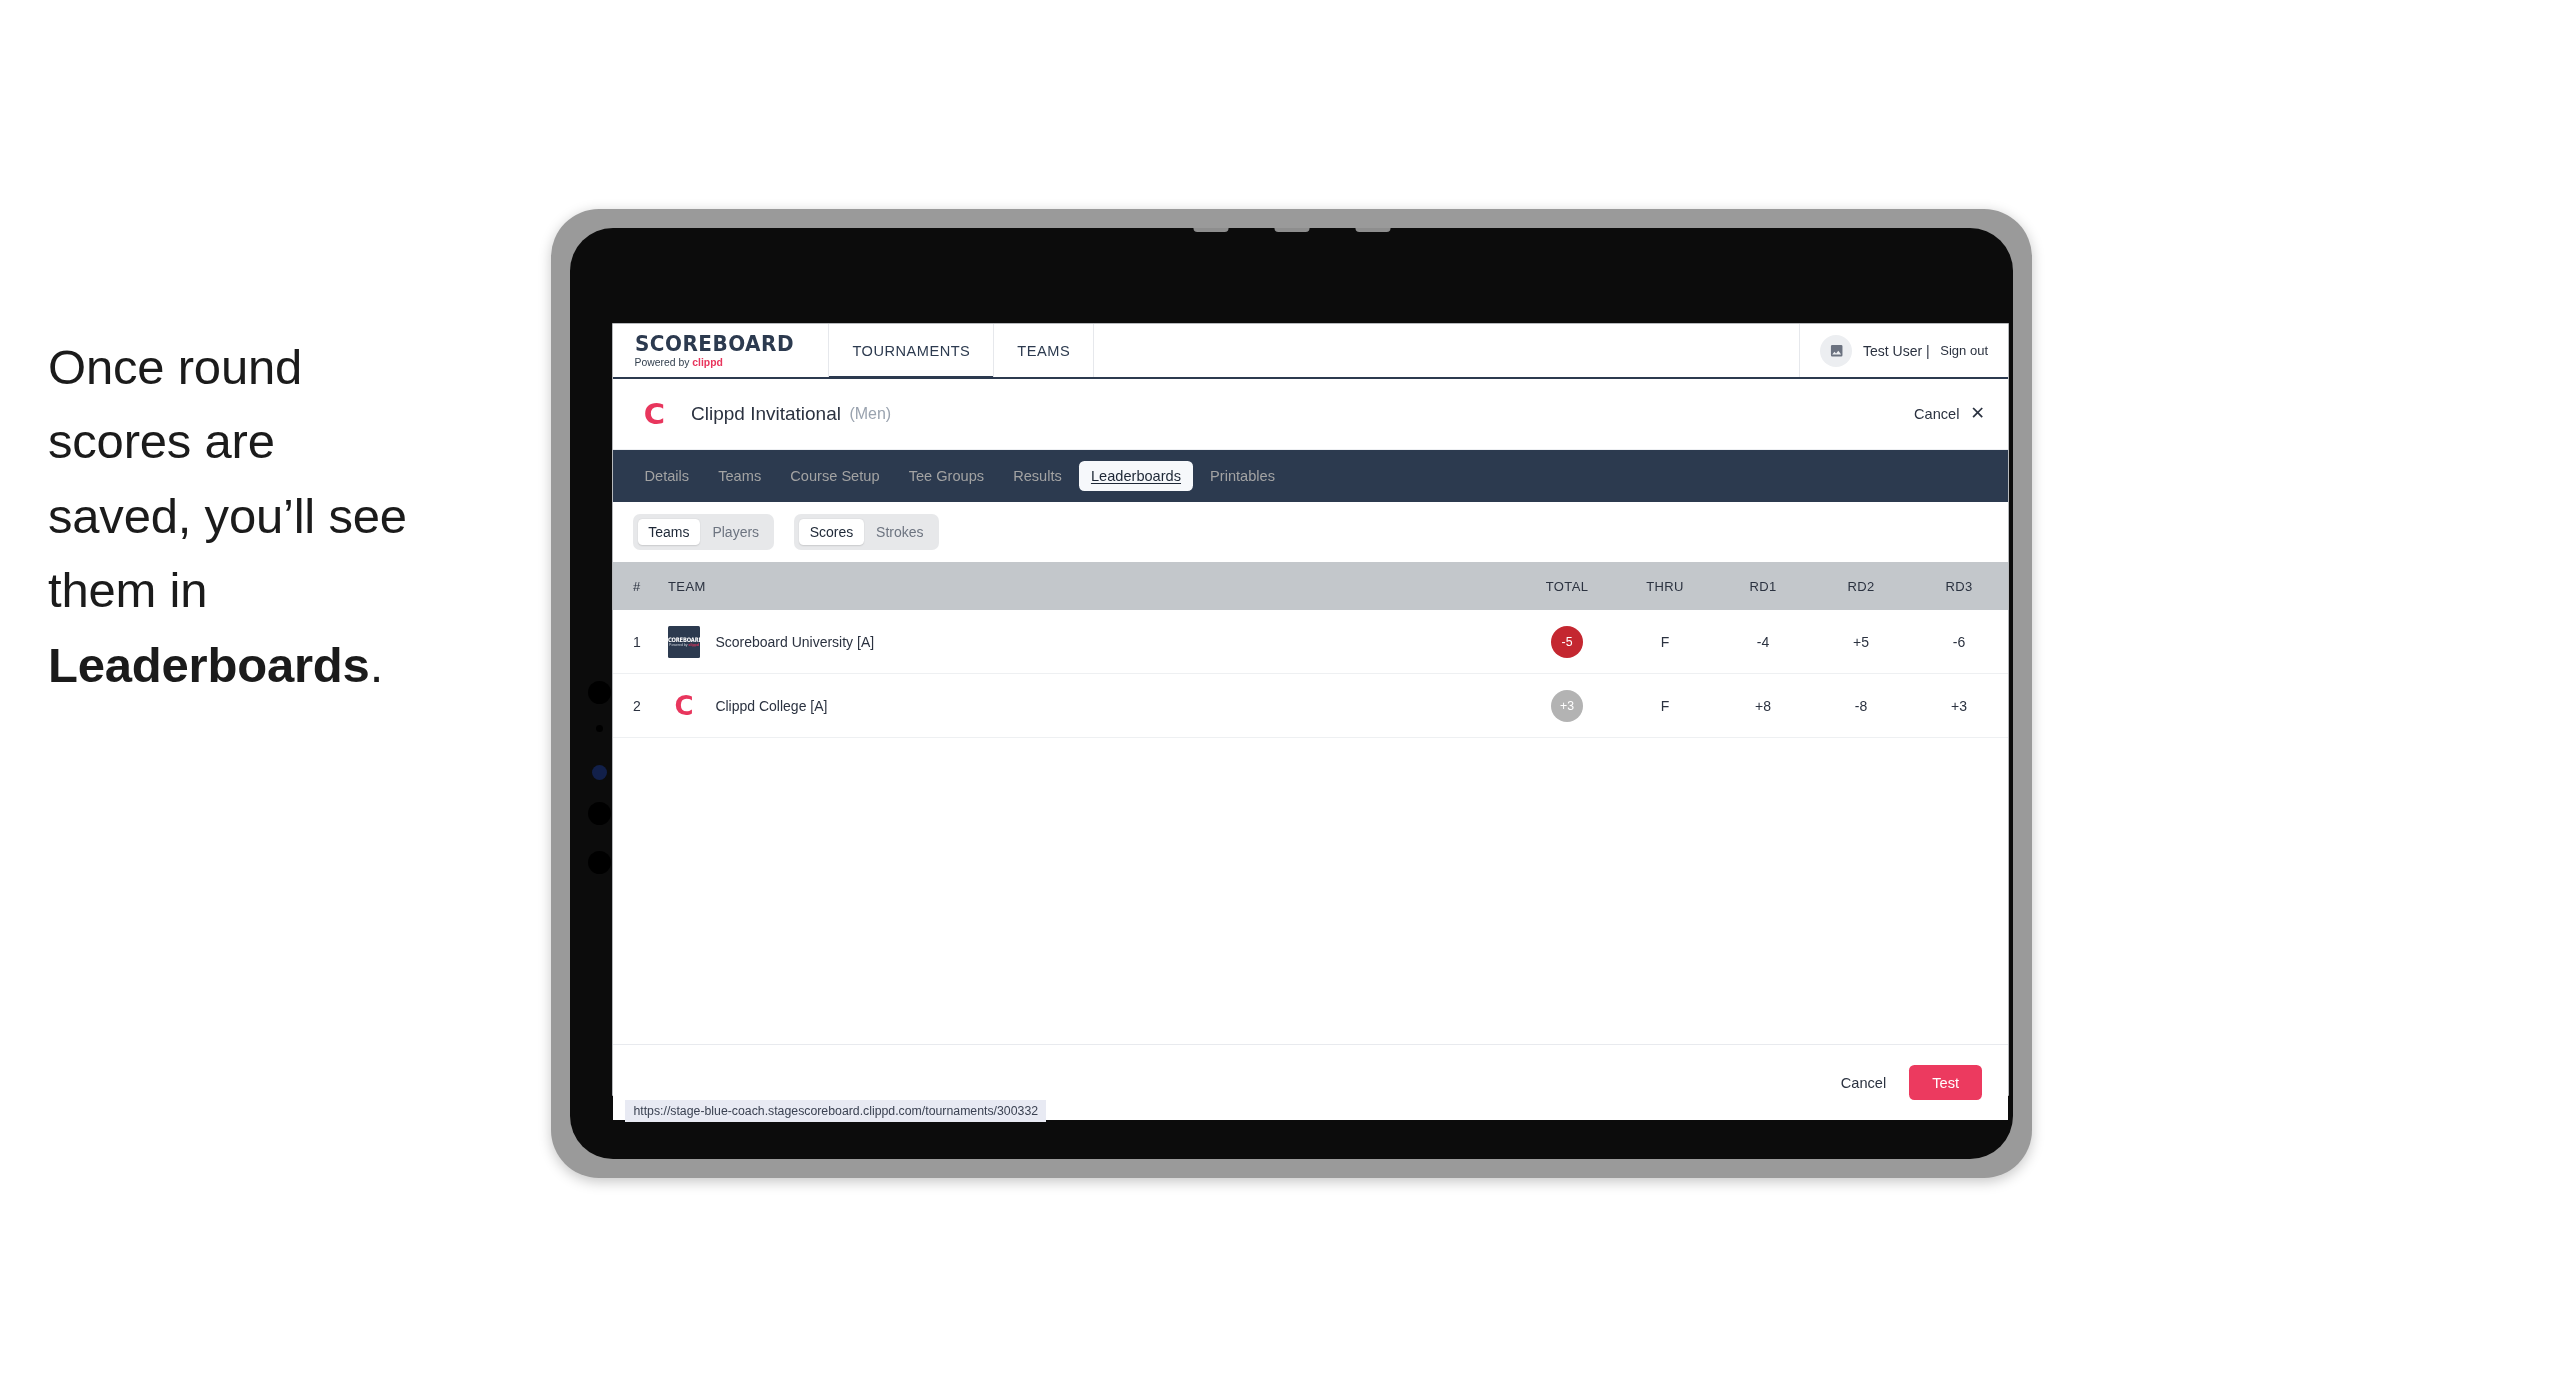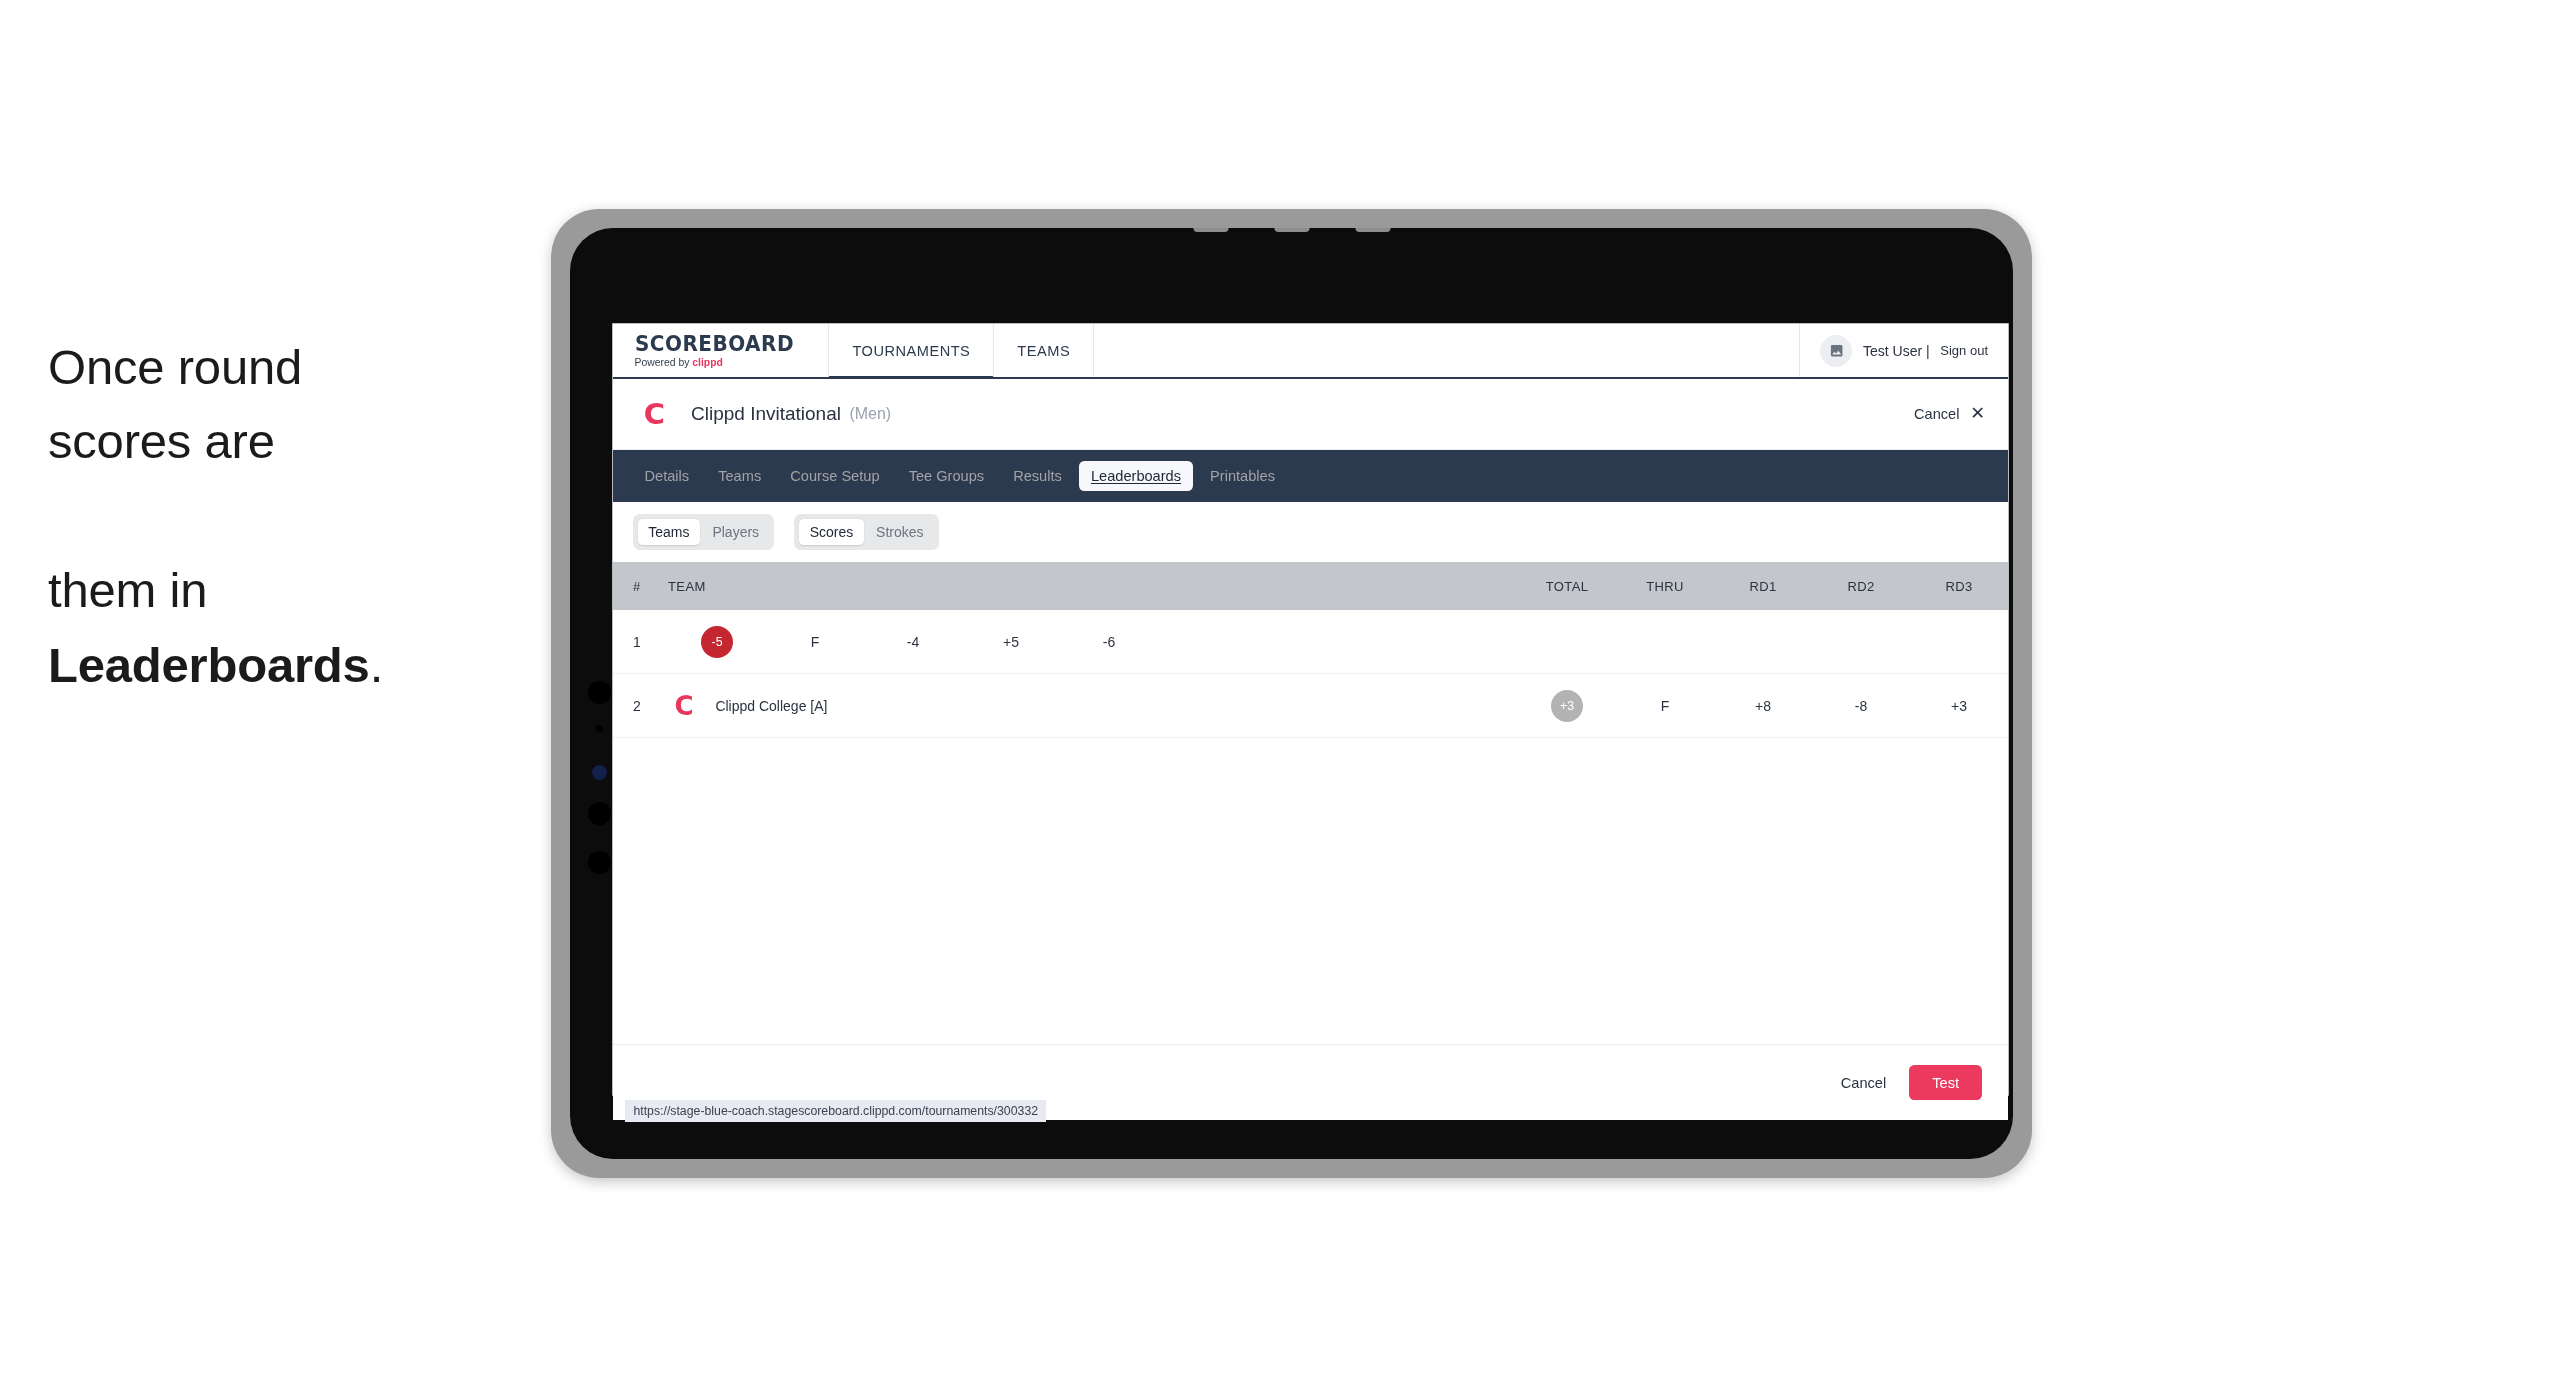--- a/index.html
+++ b/index.html
@@ -200,21 +200,21 @@
   }
 </style>
 </head>
 <body>
 
 <div id="stage">
 
   <div id="annotation">
     <span>Once round</span><br>
     <span>scores are</span><br>
-    <br>
+    <span>saved, you’ll see</span><br>
     <span>them in</span><br>
     <span class="bold">Leaderboards</span><span>.</span>
   </div>
 
   <div id="tablet">
     <div id="tablet-screen">
 
       <div class="top-nubs">
         <div class="top-nub"></div>
           <div class="top-nub"></div>
@@ -288,20 +288,29 @@
           <div class="th col-team">TEAM</div>
           <div class="th col-num">TOTAL</div>
           <div class="th col-num">THRU</div>
           <div class="th col-num">RD1</div>
           <div class="th col-num">RD2</div>
           <div class="th col-num">RD3</div>
         </div>
 
         <div class="trow">
           <div class="rank">1</div>
+          <div class="teamcell">
+            <div class="team-logo">
+              <div class="logo-sq">
+                <div class="l1">SCOREBOARD</div>
+                <div class="l2"><span>Powered by </span><b>clippd</b></div>
+              </div>
+            </div>
+            <div class="team-name">Scoreboard University [A]</div>
+          </div>
           <div class="cell">
             <span class="badge under">-5</span>
           </div>
           <div class="cell">F</div>
           <div class="cell">-4</div>
           <div class="cell">+5</div>
           <div class="cell">-6</div>
         </div>
 
         <div class="trow">

